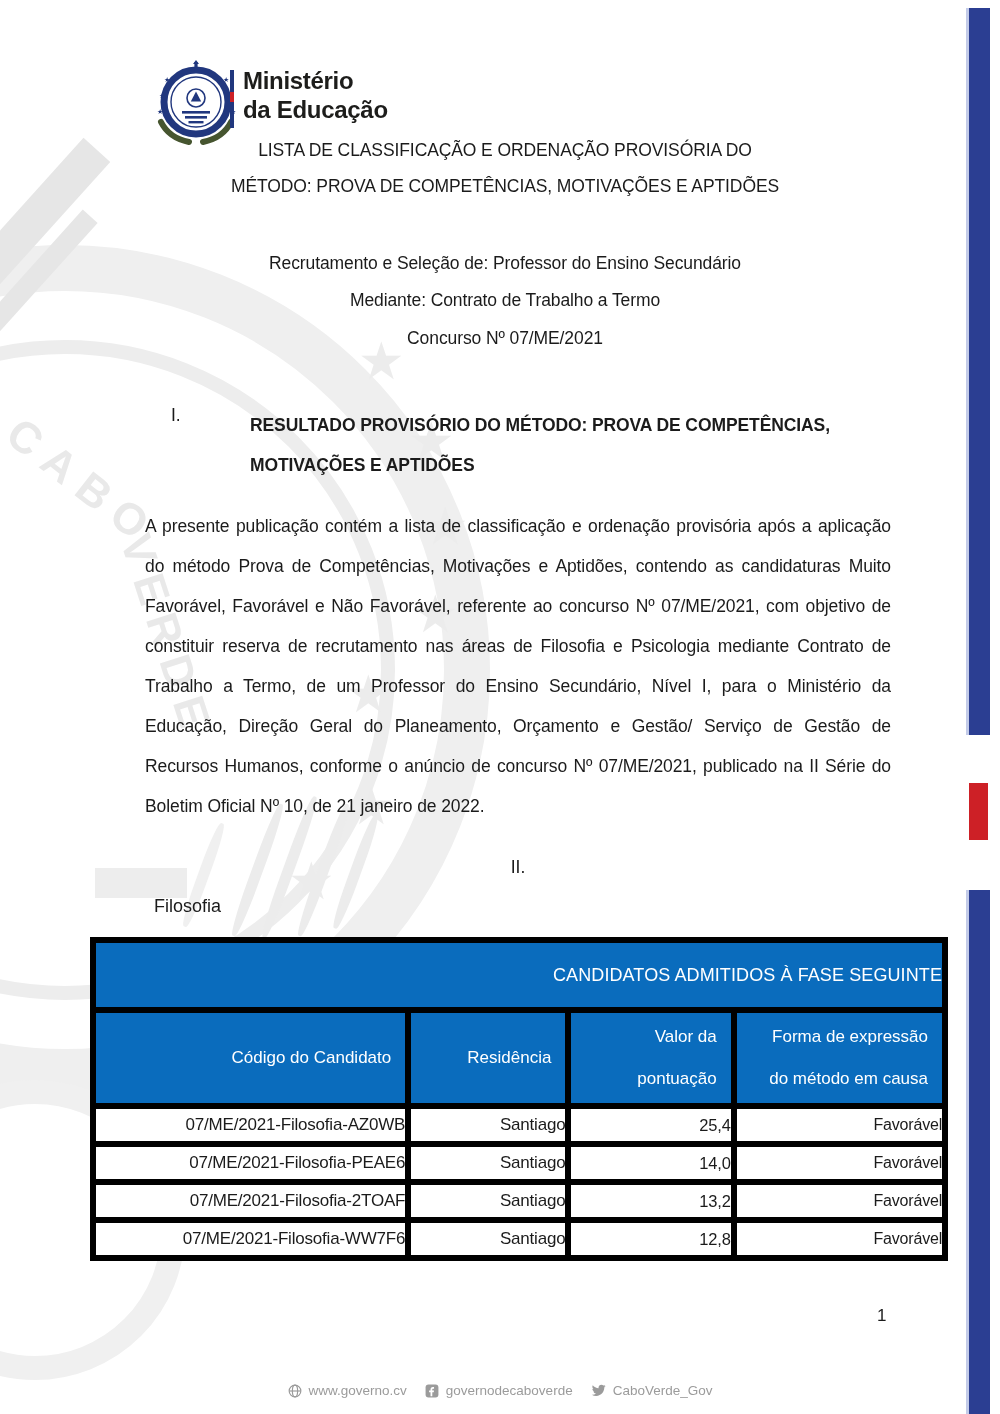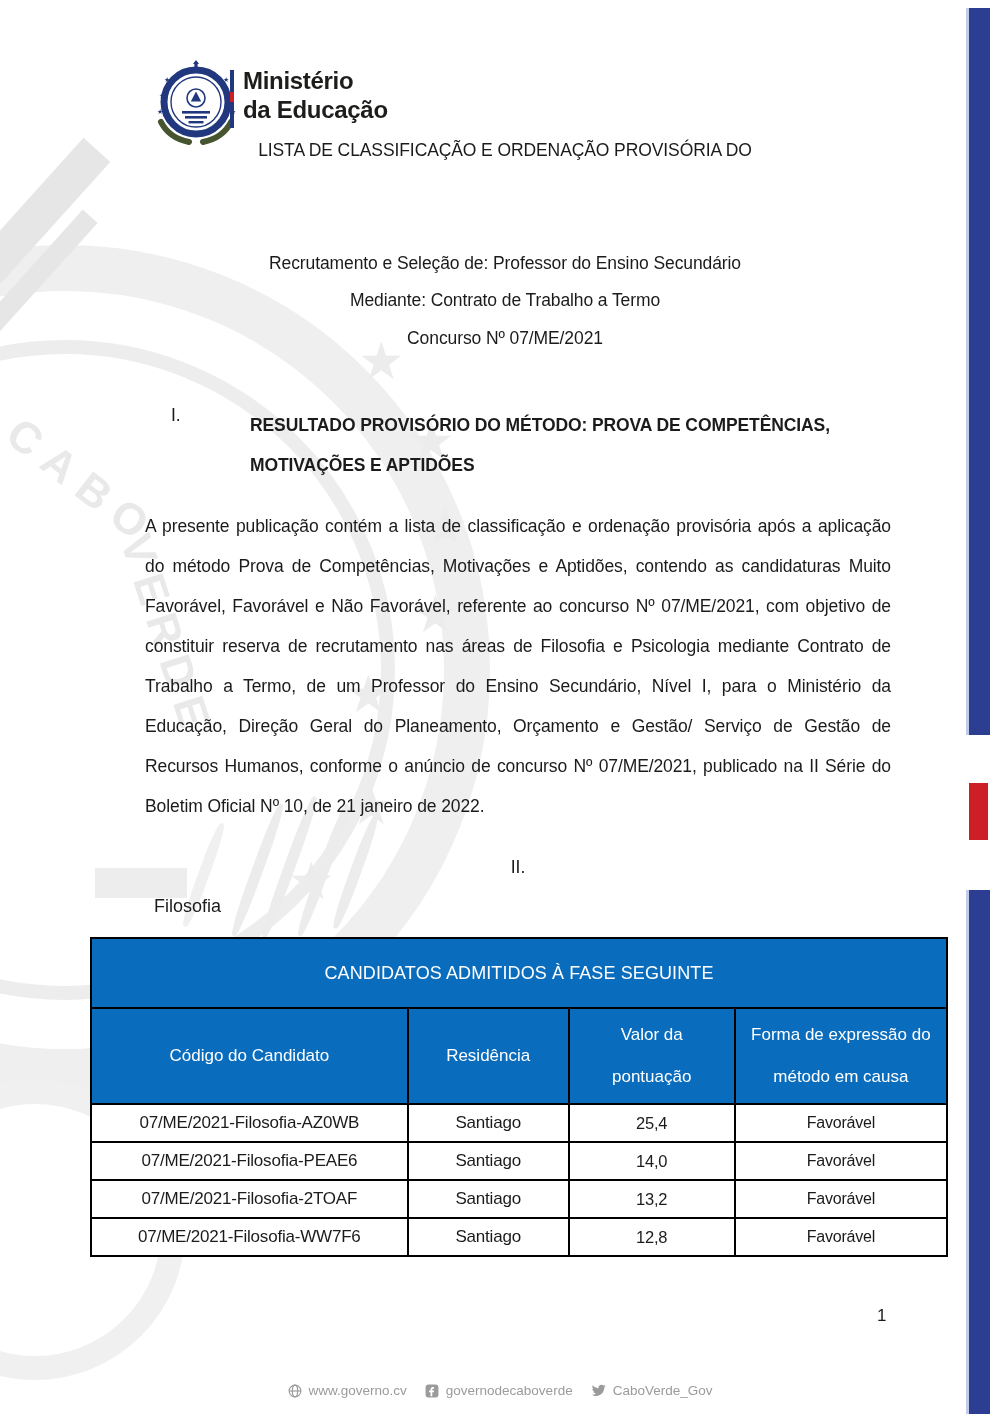--- a/index.html
+++ b/index.html
@@ -42,21 +42,21 @@
   .sec1-num { position:absolute; left:171px; top:405px; font-size:17.5px; }
   .sec1-heading { position:absolute; left:250px; top:405px; width:650px; font-size:17.5px; line-height:40px; letter-spacing:-0.1px;font-weight:bold; }
 
   .paragraph { position:absolute; left:145px; top:506px; width:746px; font-size:17.5px; line-height:40px; text-align:justify; letter-spacing:-0.1px; }
 
   .sec2-num { position:absolute; left:145px; top:857px; width:746px; text-align:center; font-size:17.5px; }
   .subject { position:absolute; left:145px; top:896px; font-size:18px; text-underline-offset:4px;margin-left:9px; }
 
   
   .candidates { position:absolute; left:90px; top:937px; width:858px; border-collapse:collapse; table-layout:fixed; }
-  .candidates td, .candidates th { border:2px solid #000000; text-align:center; vertical-align:middle; }
+  .candidates td, .candidates th { border:6px solid #000000; text-align:right; vertical-align:middle; }
   .candidates .title-cell { background:#0a6cbd; color:#ffffff; height:70px; font-size:18px; font-weight:400; letter-spacing:0.1px; }
   .candidates th { background:#0a6cbd; color:#ffffff; height:96px; font-size:17px; font-weight:400; line-height:42px; padding:0 14px; }
   .candidates td { background:#ffffff; height:38px; font-size:17px; letter-spacing:-0.2px; }
   .candidates td.forma { font-size:16px; }
   .candidates td.valor { font-size:16.5px; }
 
   .page-number { position:absolute; left:877px; top:1306px; font-size:17px; }
 
   
   .footer { position:absolute; left:0; top:1383px; width:1000px; display:flex; justify-content:center; align-items:center; gap:18px; color:#9b9b9b; font-size:13.5px; }
@@ -122,20 +122,21 @@
       <div class="s1"></div>
         <div class="s2"></div>
         <div class="s3"></div>
     </div>
     <div class="logo-text">
       <div>Ministério</div>
       <div>da Educação</div>
     </div>
 
     <div class="center-block t1">LISTA DE CLASSIFICAÇÃO E ORDENAÇÃO PROVISÓRIA DO</div>
+    <div class="center-block t2">MÉTODO: PROVA DE COMPETÊNCIAS, MOTIVAÇÕES E APTIDÕES</div>
     <div class="center-block s1l">Recrutamento e Seleção de: Professor do Ensino Secundário</div>
     <div class="center-block s2l">Mediante: Contrato de Trabalho a Termo</div>
     <div class="center-block s3l">Concurso Nº 07/ME/2021</div>
 
     <div class="sec1-num">I.</div>
     <div class="sec1-heading">
       <div>RESULTADO PROVISÓRIO DO MÉTODO: PROVA DE COMPETÊNCIAS,</div>
       <div>MOTIVAÇÕES E APTIDÕES</div>
     </div>
 

